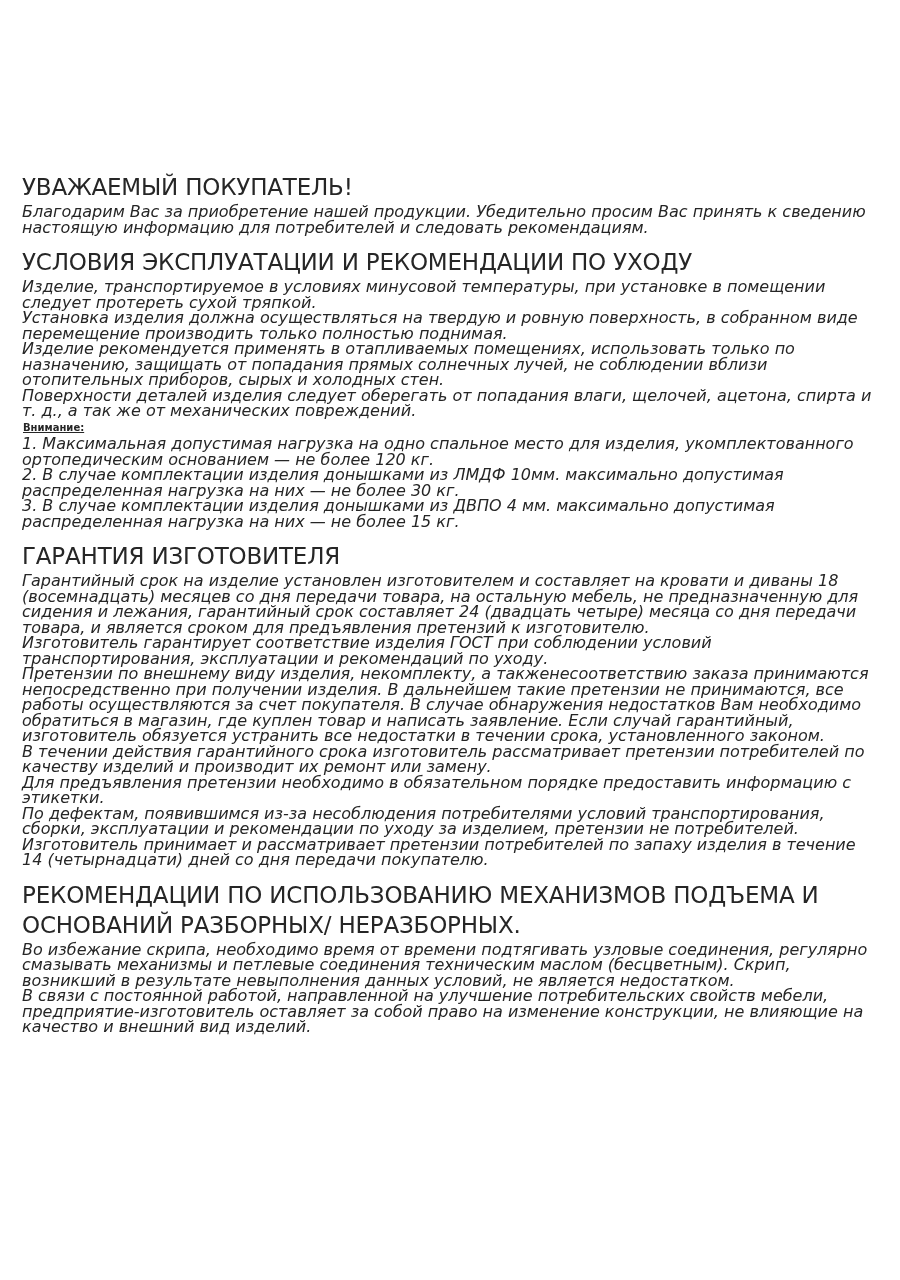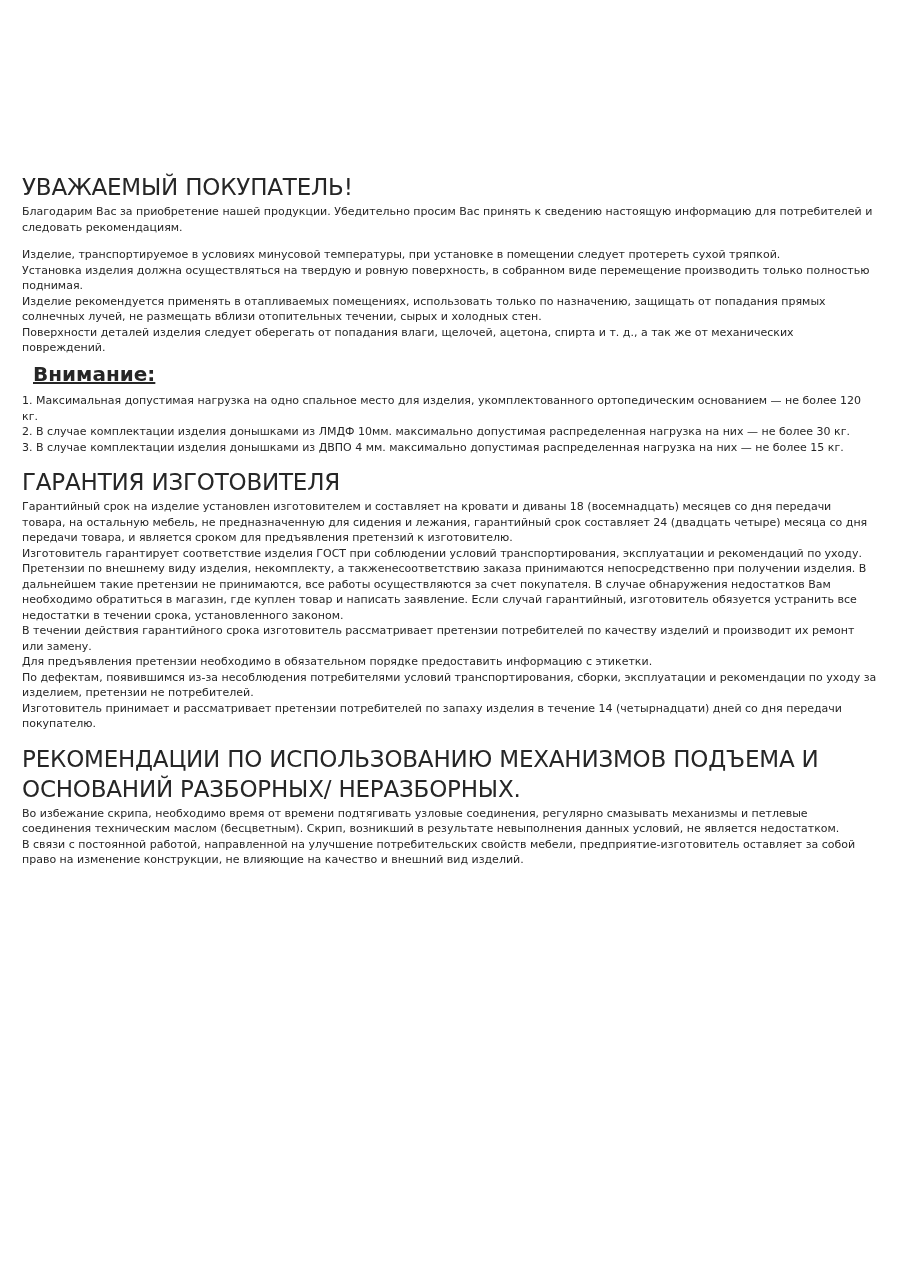--- a/index.html
+++ b/index.html
@@ -25,48 +25,50 @@
   h2.sec-heading{
     margin:0 0 2px 0;
     font-size:23px;
     line-height:30px;
     font-weight:400;
     letter-spacing:-0.2px;
     color:var(--text);
   }
   p.body-text{
     margin:0;
-    font-size:11px;
+    font-size:16px;
     line-height:15.5px;
     font-weight:400;
     color:var(--text);
+    font-style:italic;
   }
   .attention{
-    margin:11px;
-    font-size:20px;
+    margin:1px;
+    font-size:10px;
     line-height:15.5px;
     font-weight:700;
     text-decoration:underline;
     color:var(--text);
   }
 </style>
 </head>
 <body>
 
 <div class="page">
 
   <div class="section">
     <h2 class="sec-heading">УВАЖАЕМЫЙ ПОКУПАТЕЛЬ!</h2>
     <p class="body-text">Благодарим Вас за приобретение нашей продукции. Убедительно просим Вас принять к сведению настоящую информацию для потребителей и следовать рекомендациям.</p>
   </div>
 
   <div class="section">
+    <h2 class="sec-heading">УСЛОВИЯ ЭКСПЛУАТАЦИИ И РЕКОМЕНДАЦИИ ПО УХОДУ</h2>
     <p class="body-text">Изделие, транспортируемое в условиях минусовой температуры, при установке в помещении следует протереть сухой тряпкой.</p>
     <p class="body-text">Установка изделия должна осуществляться на твердую и ровную поверхность, в собранном виде перемещение производить только полностью поднимая.</p>
-    <p class="body-text">Изделие рекомендуется  применять в отапливаемых помещениях, использовать только по назначению, защищать от попадания прямых солнечных лучей, не размещать вблизи отопительных течении, сырых и холодных стен.</p>
+    <p class="body-text">Изделие рекомендуется  применять в отапливаемых помещениях, использовать только по назначению, защищать от попадания прямых солнечных лучей, не соблюдении вблизи отопительных приборов, сырых и холодных стен.</p>
     <p class="body-text">Поверхности деталей изделия следует оберегать от попадания влаги, щелочей, ацетона, спирта и т. д., а так же от механических повреждений.</p>
     <p class="attention">Внимание:</p>
     <p class="body-text">1. Максимальная допустимая нагрузка на одно спальное место для изделия, укомплектованного ортопедическим основанием — не более 120 кг.</p>
     <p class="body-text">2. В случае комплектации изделия донышками из ЛМДФ 10мм. максимально допустимая распределенная нагрузка на них — не более 30 кг.</p>
     <p class="body-text">3. В случае комплектации изделия донышками из ДВПО 4 мм. максимально допустимая распределенная нагрузка на них — не более 15 кг.</p>
   </div>
 
   <div class="section">
     <h2 class="sec-heading">ГАРАНТИЯ ИЗГОТОВИТЕЛЯ</h2>
     <p class="body-text">Гарантийный срок на изделие установлен изготовителем и составляет на кровати и диваны 18 (восемнадцать) месяцев со дня передачи товара, на остальную мебель, не предназначенную для сидения и лежания, гарантийный срок составляет 24 (двадцать четыре) месяца со дня передачи товара, и является сроком для предъявления претензий к изготовителю.</p>

